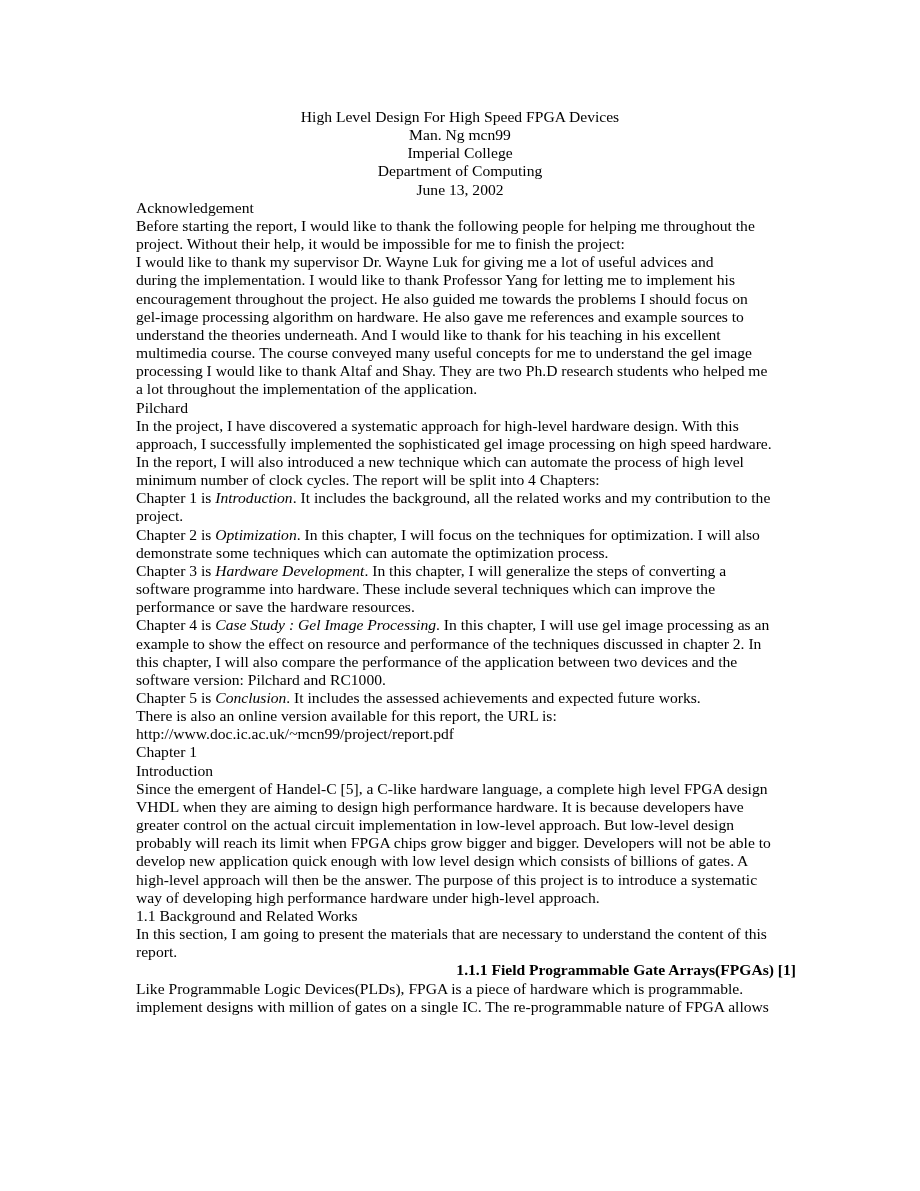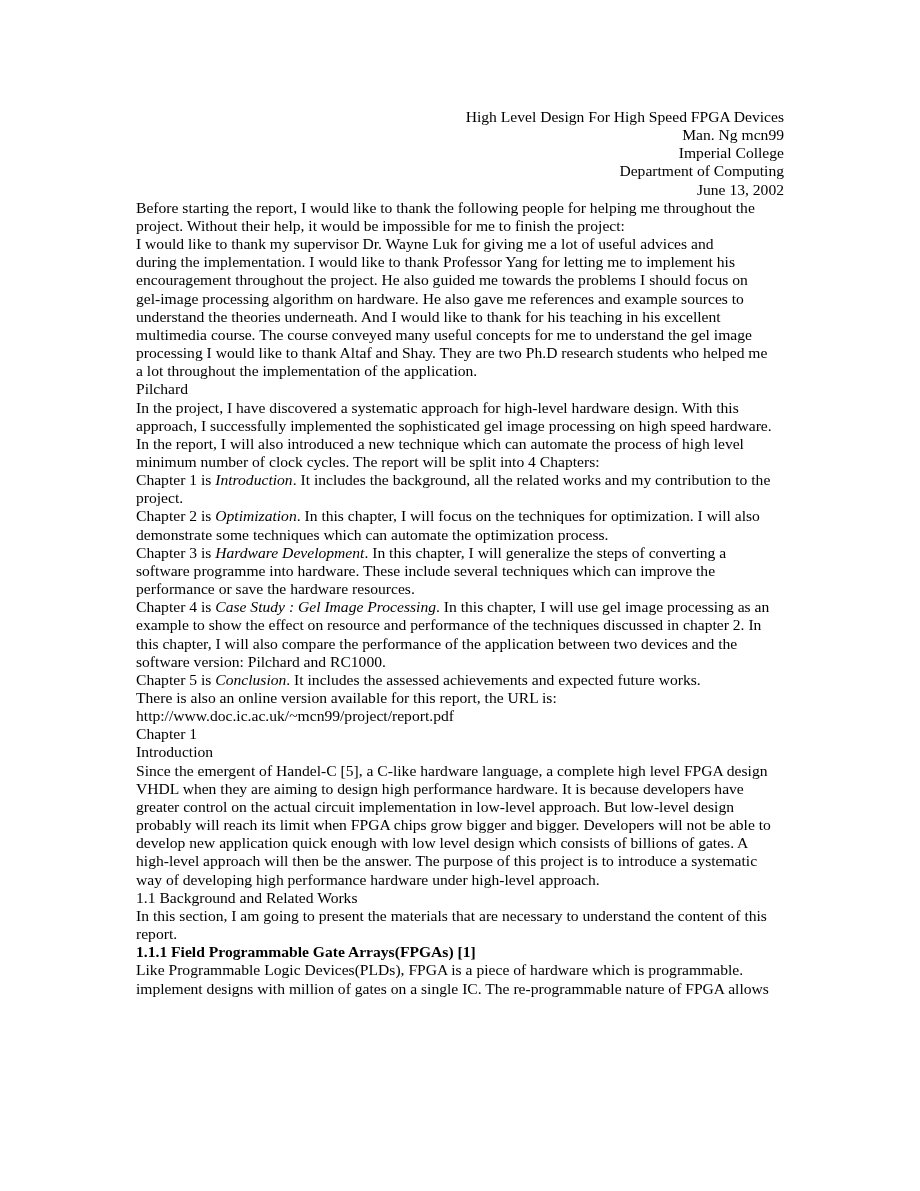--- a/index.html
+++ b/index.html
@@ -2,38 +2,39 @@
 <html><head>
 <meta charset="utf-8">
 <style>
   html, body { margin: 0; padding: 0; background: #ffffff; }
   body { width: 920px; height: 1191px; position: relative; overflow: hidden; }
   .page {
     position: absolute; left: 136px; top: 108px; width: 660px;
     font-family: "Liberation Serif", "DejaVu Serif", serif;
     font-size: 15.6px; line-height: 18.15px; color: #000;
   }
-  .center { text-align: right; width: 648px; }
+  .center { text-align: center; width: 648px; }
   .line { white-space: nowrap; }
-  .bold { font-weight: bold; }
+  .bold { font-weight: bold; text-align: right; }
   i { font-style: italic; }
 </style>
 </head>
 <body>
 
 <div class="page">
   <div class="center">
     <div class="line">High Level Design For High Speed FPGA Devices</div>
     <div class="line">Man. Ng mcn99</div>
     <div class="line">Imperial College</div>
     <div class="line">Department of Computing</div>
     <div class="line">June 13, 2002</div>
   </div>
 
   <div>
+    <div class="line">Acknowledgement</div>
     <div class="line">Before starting the report, I would like to thank the following people for helping me throughout the</div>
     <div class="line">project. Without their help, it would be impossible for me to finish the project:</div>
     <div class="line">I would like to thank my supervisor Dr. Wayne Luk for giving me a lot of useful advices and</div>
     <div class="line">during the implementation. I would like to thank Professor Yang for letting me to implement his</div>
     <div class="line">encouragement throughout the project. He also guided me towards the problems I should focus on</div>
     <div class="line">gel-image processing algorithm on hardware. He also gave me references and example sources to</div>
     <div class="line">understand the theories underneath. And I would like to thank for his teaching in his excellent</div>
     <div class="line">multimedia course. The course conveyed many useful concepts for me to understand the gel image</div>
     <div class="line">processing I would like to thank Altaf and Shay. They are two Ph.D research students who helped me</div>
     <div class="line">a lot throughout the implementation of the application.</div>

